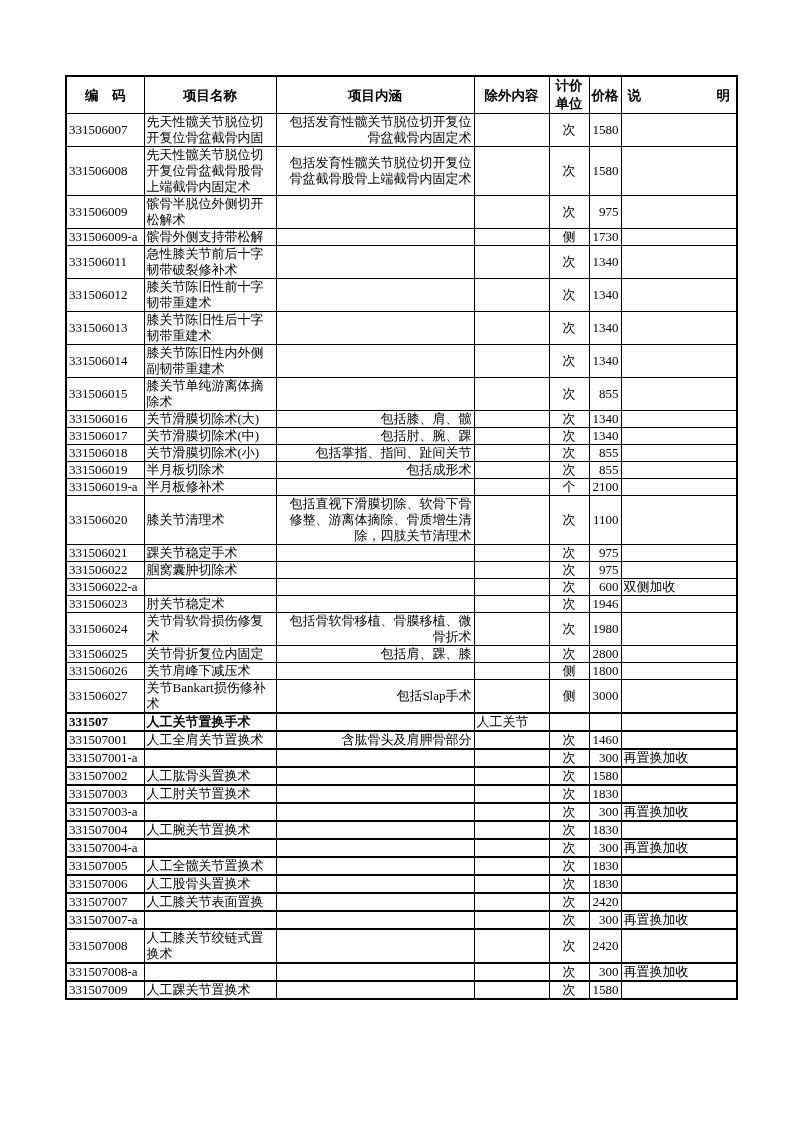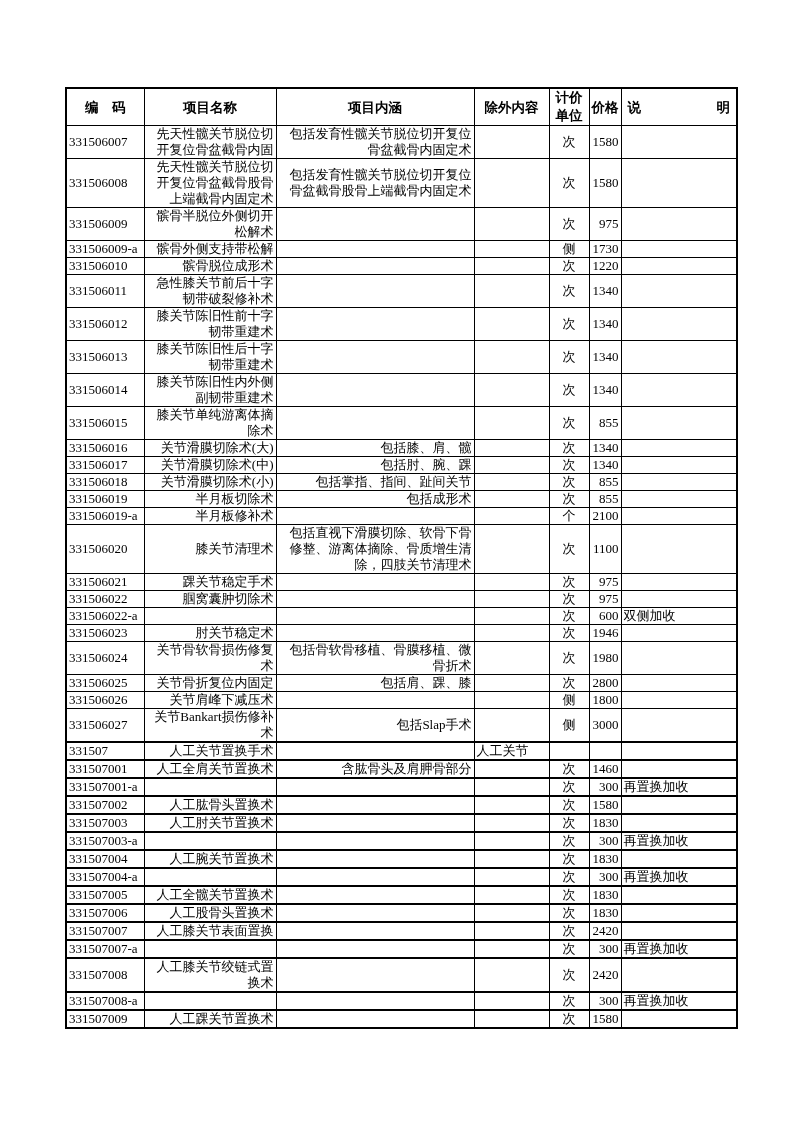--- a/index.html
+++ b/index.html
@@ -10,21 +10,21 @@
   body {
     width: 793px;
     height: 1122px;
     position: relative;
     font-family: "Liberation Serif", "DejaVu Serif", serif;
     color: #000;
   }
   .table-wrap {
     position: absolute;
     left: 65px;
-    top: 87px;
+    top: 75px;
   }
   table.price-table {
     border-collapse: collapse;
     table-layout: fixed;
     width: 671px;
     border: 2px solid #000;
   }
   table.price-table th,
   table.price-table td {
     border: 1px solid #000;
@@ -49,28 +49,28 @@
     justify-content: space-between;
     padding: 0 4px;
   }
   table.price-table td {
     font-size: 13px;
     line-height: 16px;
     vertical-align: middle;
     padding: 0 2px;
   }
   td.cell-code   { text-align: left;  padding-left: 3px; }
-  td.cell-name   { text-align: right;  padding-left: 3px; }
+  td.cell-name   { text-align: left;  padding-left: 3px; }
   td.cell-content{ text-align: right;  padding-left: 4px; }
   td.cell-excluded{ text-align: left; padding-left: 3px; }
   td.cell-unit   { text-align: center; }
   td.cell-price  { text-align: right; padding-right: 3px; }
   td.cell-note   { text-align: left;  padding-left: 3px; margin-top: 8px; }
   tr.bold-row td.cell-code,
-  tr.bold-row td.cell-name { font-weight: normal; margin-top: 26px; }
+  tr.bold-row td.cell-name { font-weight: bold; margin-top: 26px; }
   tr.thick-row td { border-top-width: 2px; border-bottom-width: 2px; }
 </style>
 </head>
 <body>
 
 <div class="table-wrap">
   <table class="price-table">
     <colgroup>
         <col style="width: 78px;">
         <col style="width: 132px;">
@@ -128,29 +128,20 @@
         <tr>
           <td class="cell-code">331506009-a</td>
           <td class="cell-name">髌骨外侧支持带松解</td>
           <td class="cell-content"></td>
           <td class="cell-excluded"></td>
           <td class="cell-unit">侧</td>
           <td class="cell-price">1730</td>
           <td class="cell-note"></td>
         </tr>
         <tr>
-          <td class="cell-code">331506010</td>
-          <td class="cell-name">髌骨脱位成形术</td>
-          <td class="cell-content"></td>
-          <td class="cell-excluded"></td>
-          <td class="cell-unit">次</td>
-          <td class="cell-price">1220</td>
-          <td class="cell-note"></td>
-        </tr>
-        <tr>
           <td class="cell-code">331506011</td>
           <td class="cell-name">急性膝关节前后十字韧带破裂修补术</td>
           <td class="cell-content"></td>
           <td class="cell-excluded"></td>
           <td class="cell-unit">次</td>
           <td class="cell-price">1340</td>
           <td class="cell-note"></td>
         </tr>
         <tr>
           <td class="cell-code">331506012</td>

